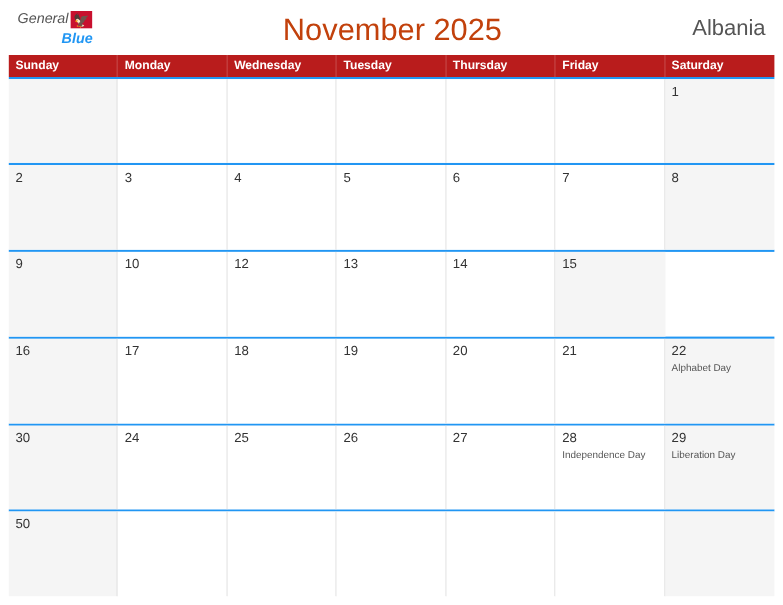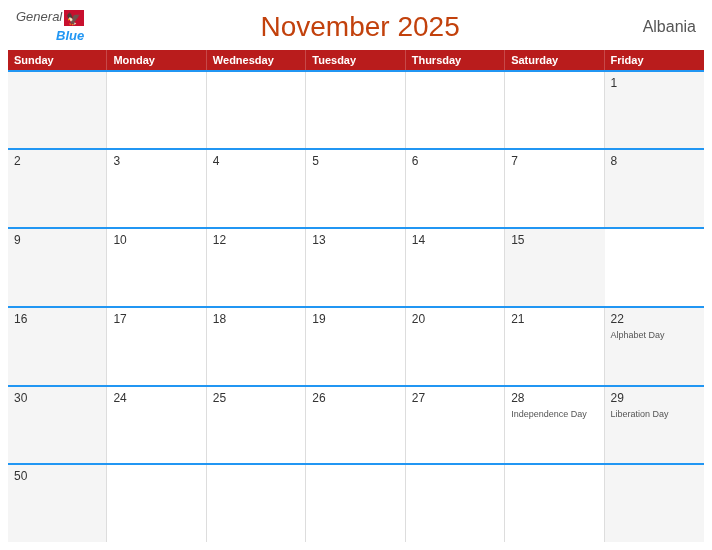--- a/index.html
+++ b/index.html
@@ -43,24 +43,24 @@
       align-items: flex-start;
     }
     .calendar-title {
       font-size: 28px;
       color: #c2410c;
       font-weight: normal;
       text-align: center;
       flex: 1;
     }
     .country-name {
-      font-size: 16px;
+      font-size: 20px;
       color: #555;
       min-width: 60px;
-      text-align: right;
+      text-align: center;
     }
 
     
     .calendar {
       flex: 1;
       display: flex;
       flex-direction: column;
       padding: 0 8px 8px 8px;
     }
 
@@ -142,22 +142,22 @@
 </div>
 
 <div class="calendar">
 
   <div class="days-header">
     <div class="day-name">Sunday</div>
     <div class="day-name">Monday</div>
     <div class="day-name">Wednesday</div>
     <div class="day-name">Tuesday</div>
     <div class="day-name">Thursday</div>
+    <div class="day-name">Friday</div>
     <div class="day-name">Saturday</div>
-    <div class="day-name">Friday</div>
   </div>
 
   <div class="weeks-container">
 
     <div class="week-row">
       <div class="cell sunday">
           <span class="cell-date"></span>
         </div>
       <div class="cell">
           <span class="cell-date"></span>

